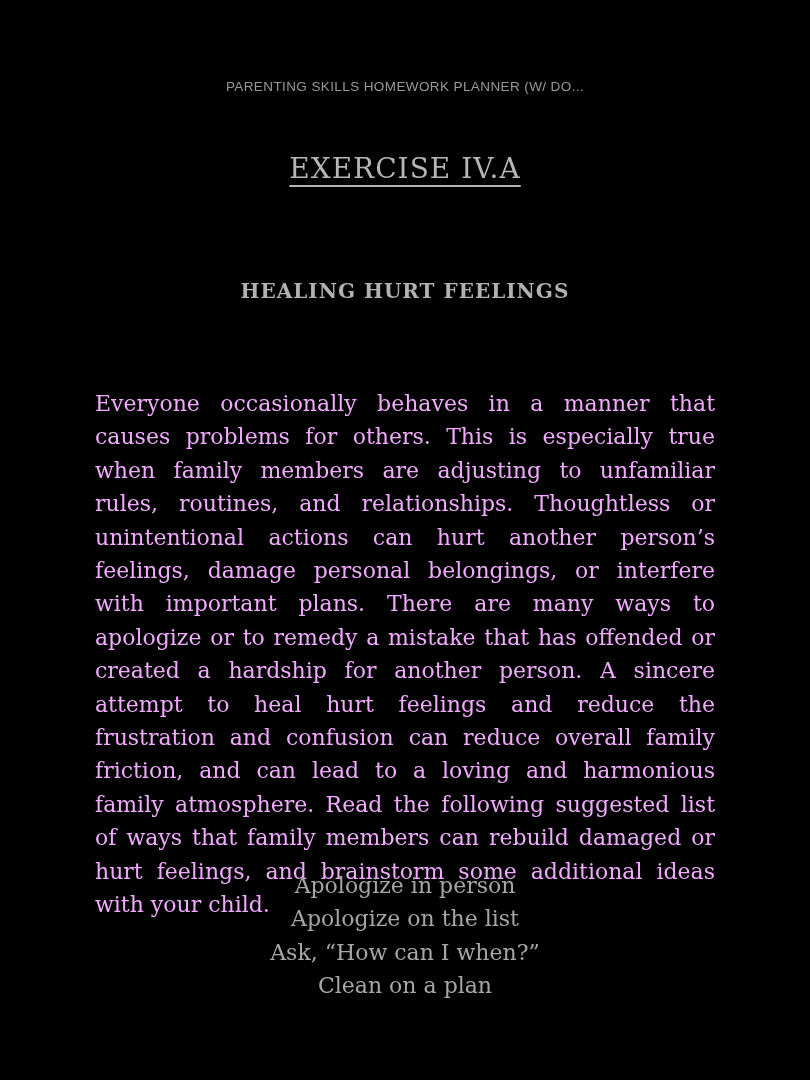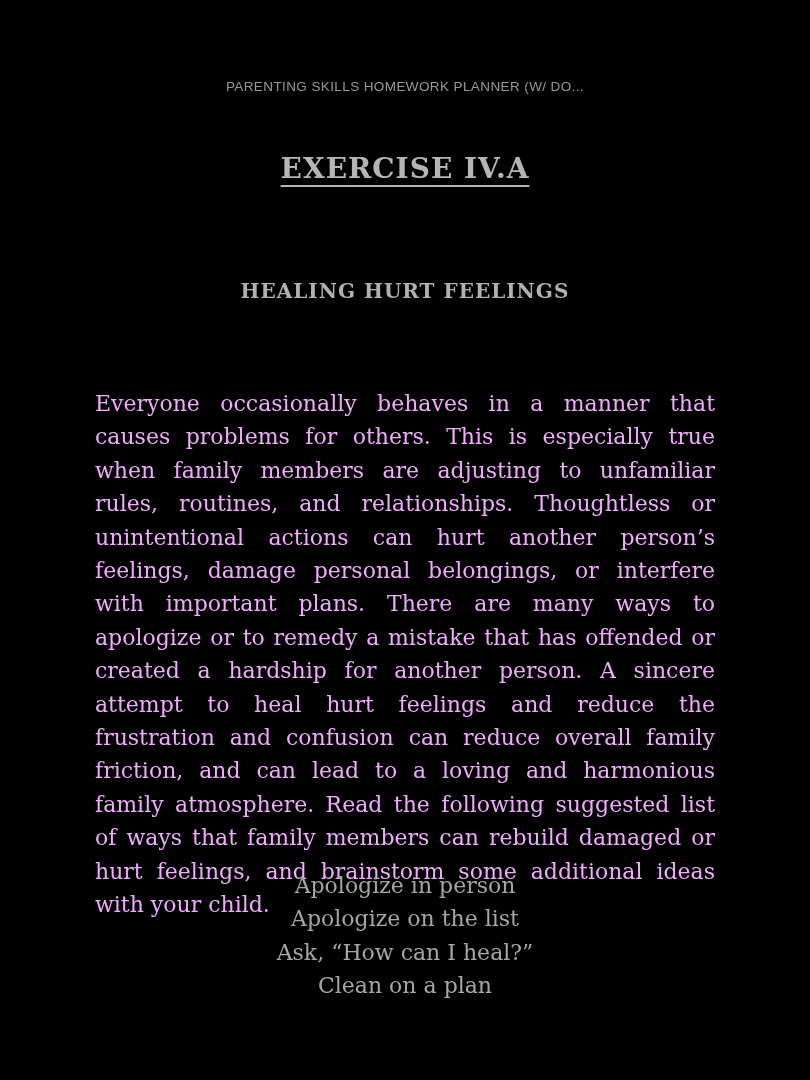--- a/index.html
+++ b/index.html
@@ -28,21 +28,21 @@
     color: #989898;
   }
   .exercise-heading {
     position: absolute;
     top: 112px;
     left: 0;
     width: 100%;
     margin: 0;
     text-align: center;
     font-family: "DejaVu Serif", serif;
-    font-weight: 700;
+    font-weight: 400;
     font-size: 28px;
     letter-spacing: 1px;
     color: #b5b5b5;
   }
   .exercise-heading .underlined {
     text-decoration: underline;
     text-decoration-thickness: 2px;
     text-underline-offset: 7px;
   }
   .section-heading {
@@ -104,19 +104,19 @@
     <span class="underlined">EXERCISE IV.A</span>
   </h1>
 
   <h2 class="section-heading">HEALING HURT FEELINGS</h2>
 
   <p class="body-paragraph">Everyone occasionally behaves in a manner that causes problems for others. This is especially true when family members are adjusting to unfamiliar rules, routines, and relationships. Thoughtless or unintentional actions can hurt another person’s feelings, damage personal belongings, or interfere with important plans. There are many ways to apologize or to remedy a mistake that has offended or created a hardship for another person. A sincere attempt to heal hurt feelings and reduce the frustration and confusion can reduce overall family friction, and can lead to a loving and harmonious family atmosphere. Read the following suggested list of ways that family members can rebuild damaged or hurt feelings, and brainstorm some additional ideas with your child.</p>
 
   <div class="suggestion-list">
     <div class="list-item">Apologize in person</div>
     <div class="list-item">Apologize on the list</div>
-    <div class="list-item">Ask, “How can I heal?”</div>
+    <div class="list-item">Ask, “How can I when?”</div>
     <div class="list-item">Clean on a plan</div>
   </div>
 
   <div class="progress-indicator"></div>
 
 </div>
 
 </body></html>

